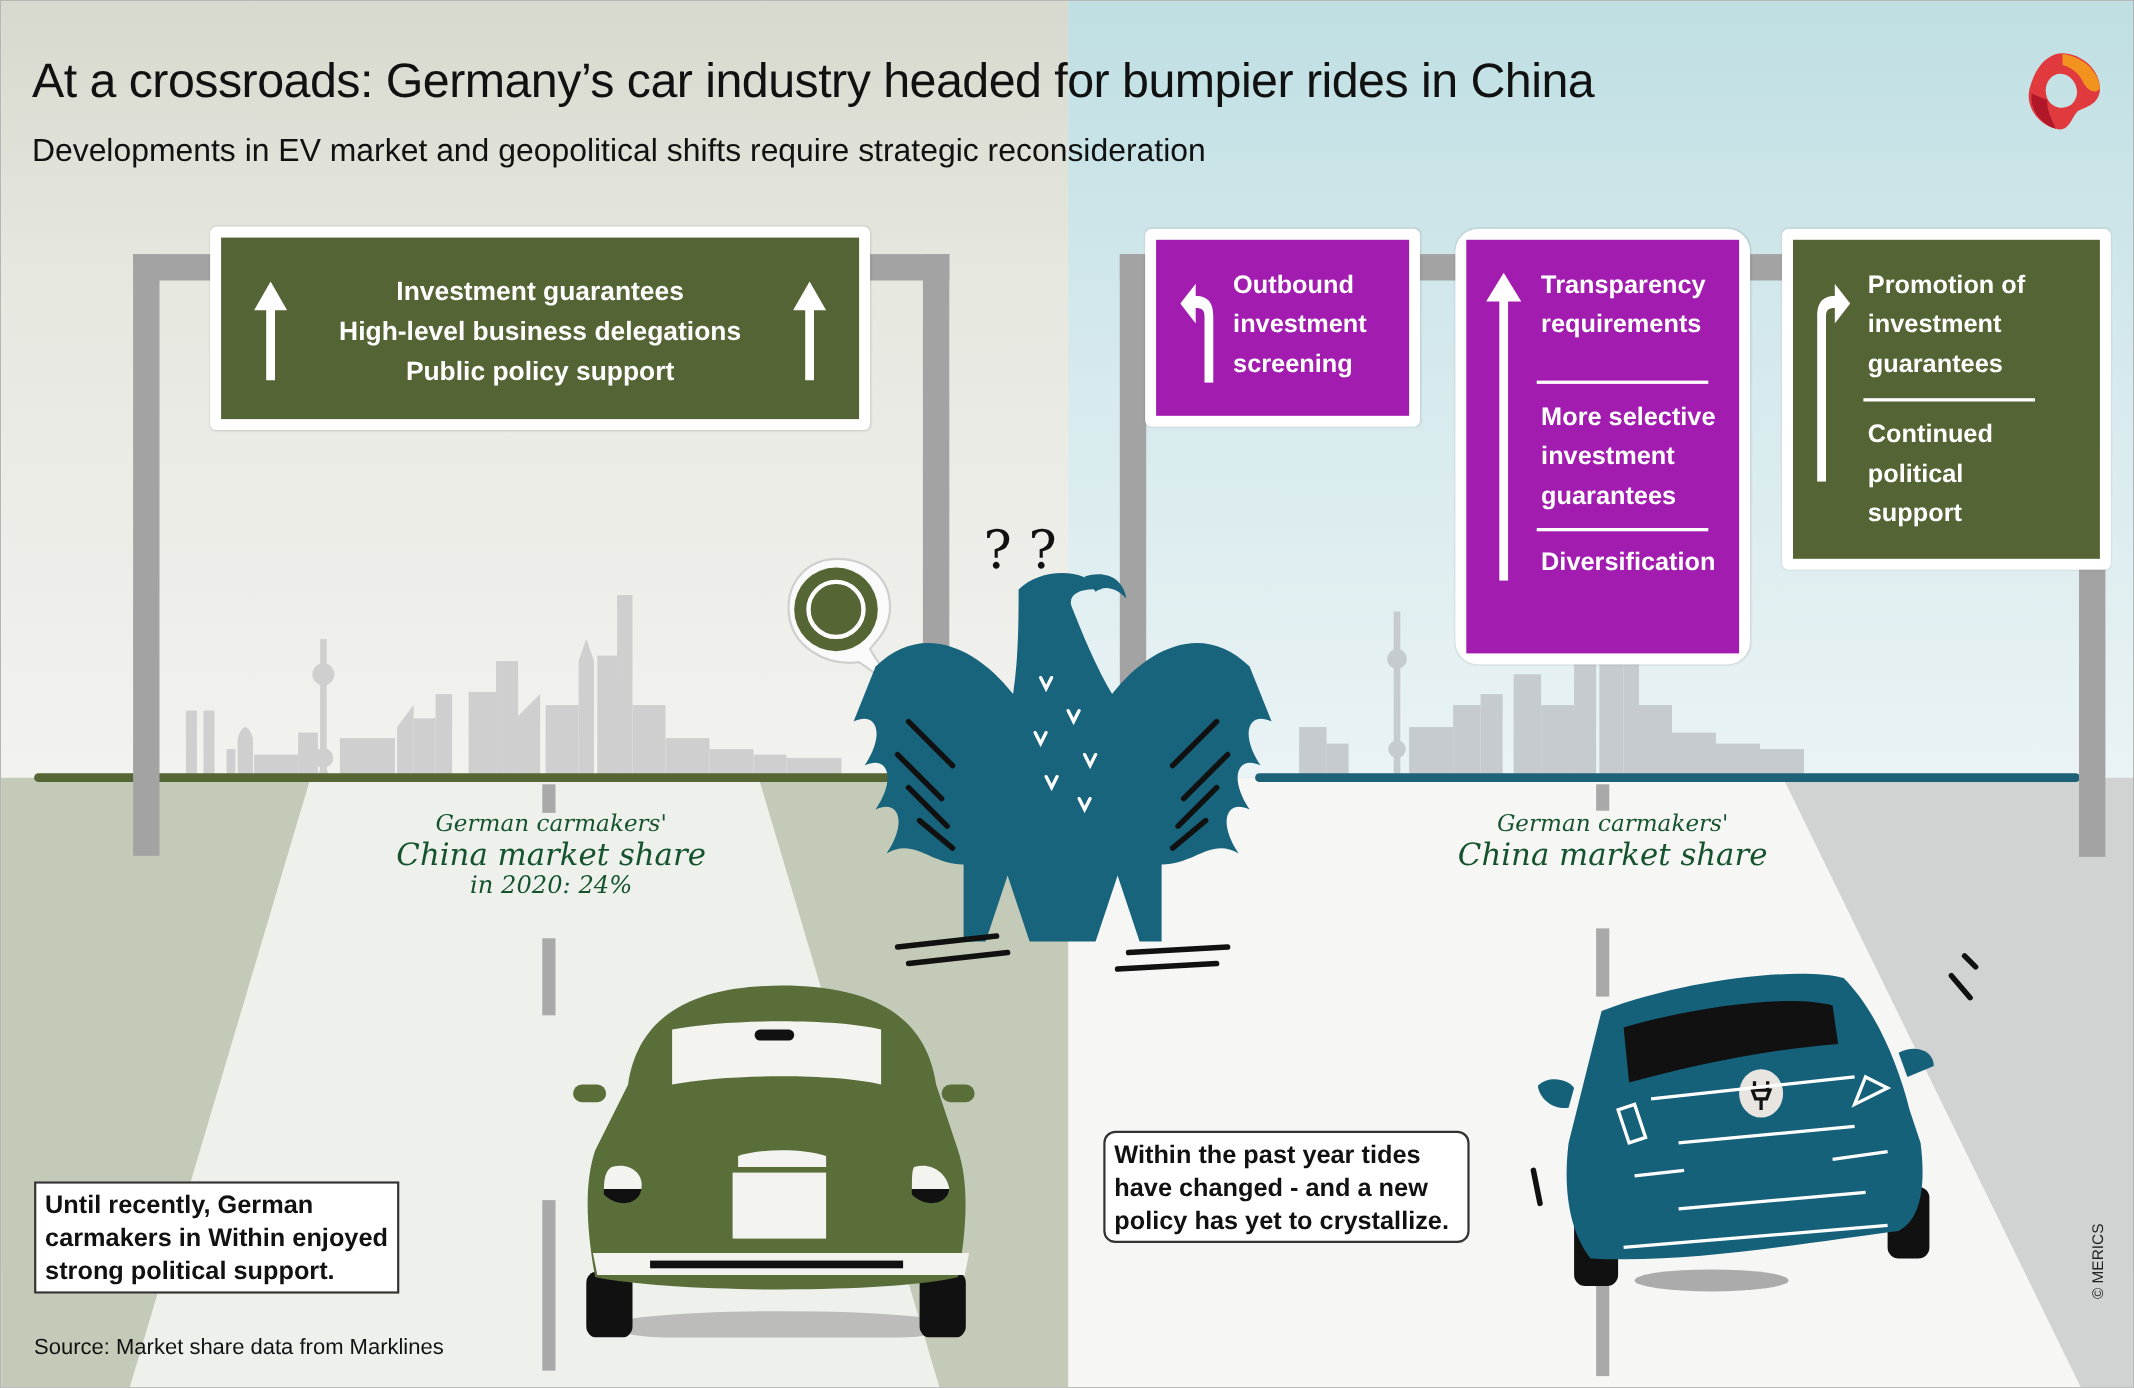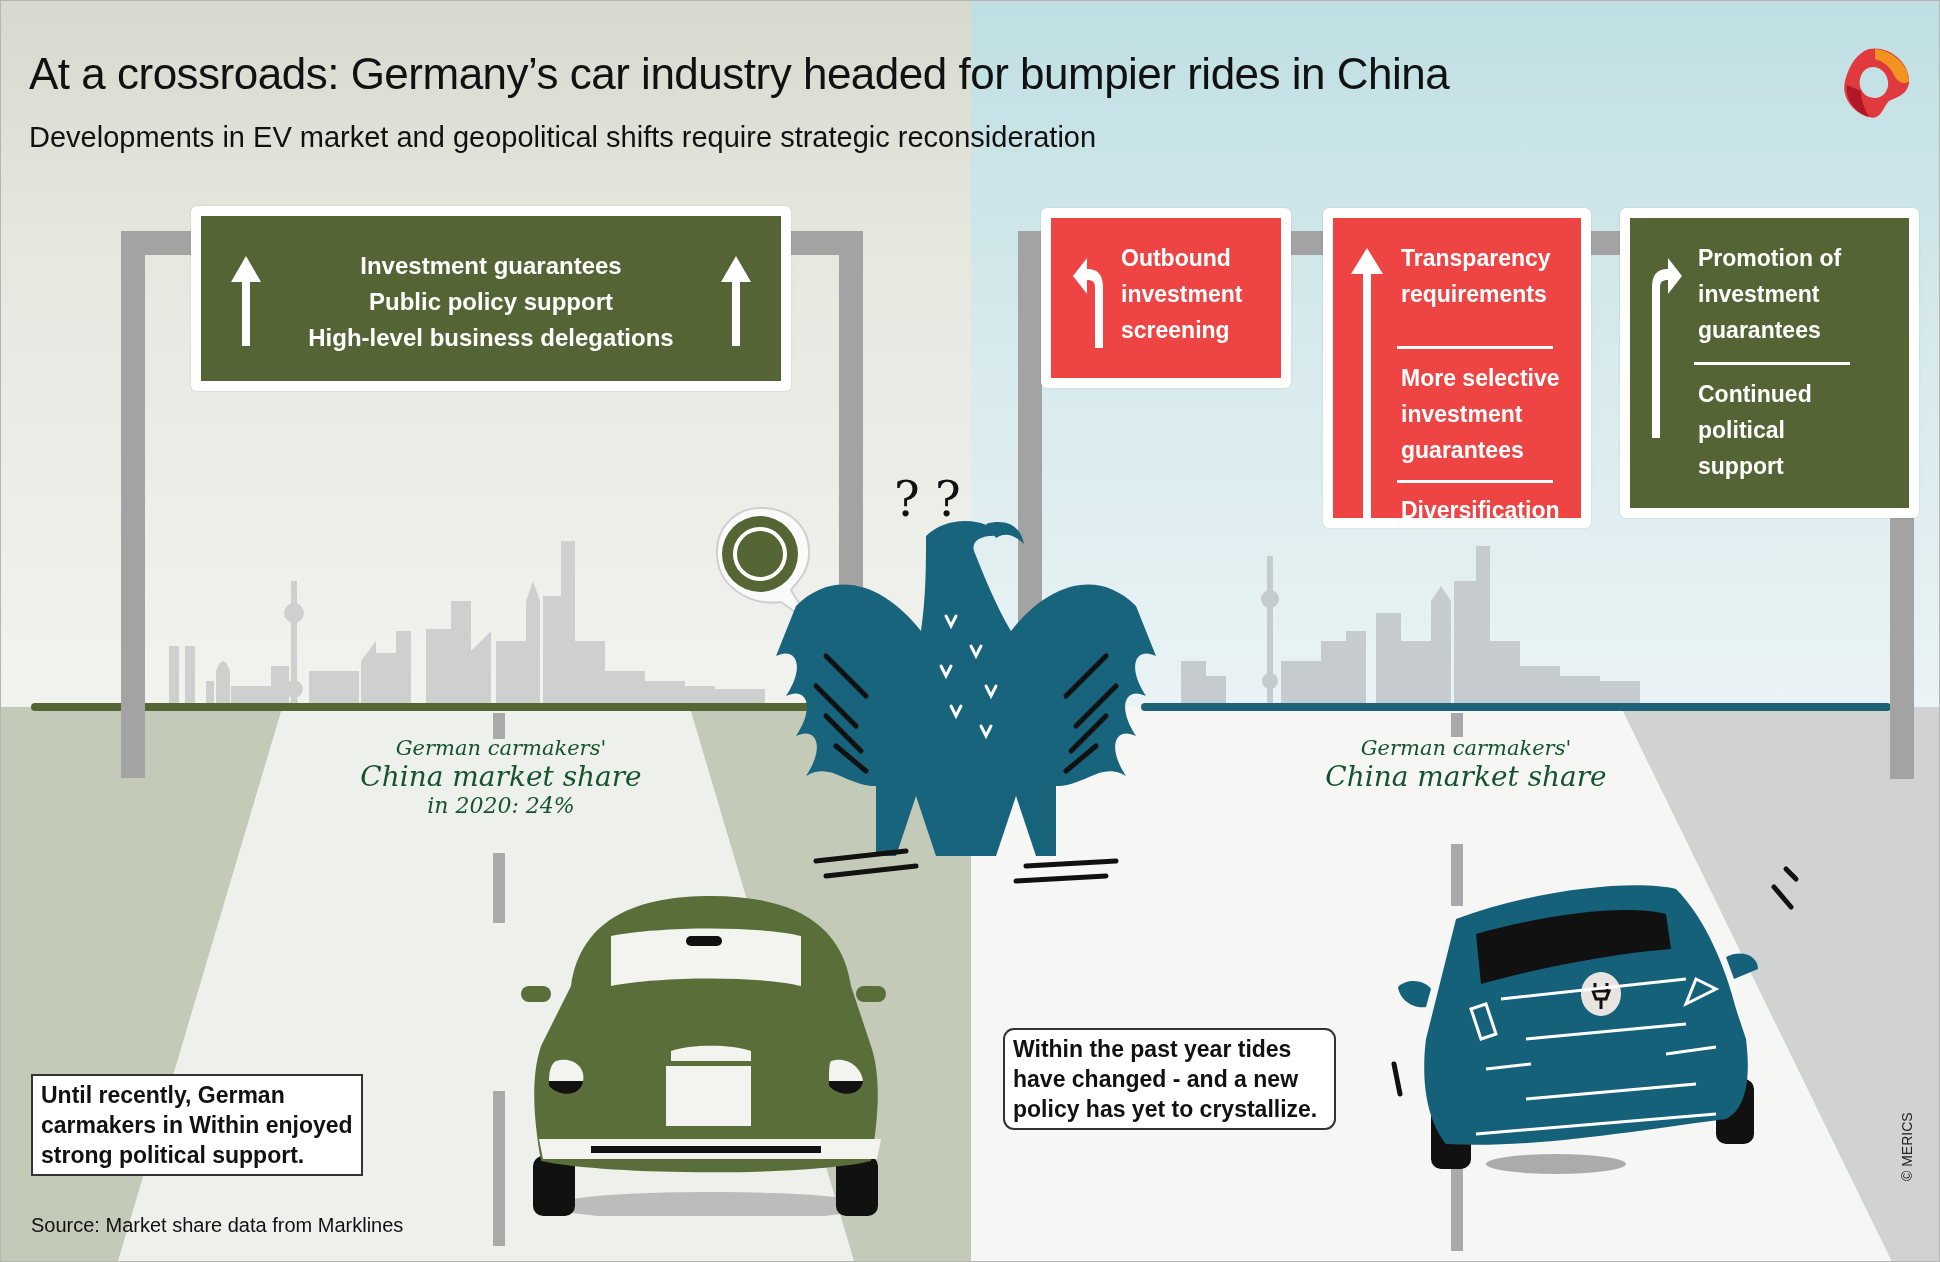--- a/index.html
+++ b/index.html
@@ -15,21 +15,21 @@
   .horizon-left{left:30px;top:702px;width:940px;height:8px;background:#556533;border-radius:4px;}
   .horizon-right{left:1140px;top:702px;width:750px;height:8px;background:#1e6278;border-radius:4px;}
   .lane{background:#a9a9a9;width:12px;}
   .pole{background:#a3a3a3;}
   .title{left:28px;top:48px;font-size:44px;color:#111;font-family:"Liberation Sans",sans-serif;letter-spacing:-0.5px;white-space:nowrap;}
   .subtitle{left:28px;top:120px;font-size:29px;color:#111;font-family:"Liberation Sans",sans-serif;white-space:nowrap;}
   .logo{left:1838px;top:44px;width:72px;height:76px;}
   .sign-wrap{background:#fff;border-radius:6px;box-shadow:0 0 2px rgba(0,0,0,0.15);}
   .sign{position:absolute;left:10px;top:10px;right:10px;bottom:10px;color:#fff;font-family:"Liberation Sans",sans-serif;font-weight:bold;}
   .green{background:#546434;}
-  .red{background:#ef4444;text-decoration:underline;}
+  .red{background:#a21caf;text-decoration:underline;}
   .sign-lines{position:absolute;left:0;right:0;top:32px;text-align:center;font-size:24px;line-height:36px;}
   .stack{position:absolute;font-size:23px;line-height:36px;}
   .divider{height:3px;background:#fff;position:absolute;}
   .market{color:#14532d;font-family:"DejaVu Serif",serif;font-style:italic;text-align:center;}
   .market .l1{font-size:21px;}
   .market .l2{font-size:28px;}
   .market .l3{font-size:22px;}
   .textbox{background:#fff;border:2px solid #333;padding:4px 8px;font-family:"Liberation Sans",sans-serif;font-weight:bold;font-size:23px;line-height:30px;color:#111;}
   .source{left:30px;top:1213px;font-size:20px;color:#111;font-family:"Liberation Sans",sans-serif;}
   .copyright{left:1898px;top:1180px;font-size:14px;color:#222;transform:rotate(-90deg);transform-origin:left top;white-space:nowrap;font-family:"Liberation Sans",sans-serif;}
@@ -124,43 +124,43 @@
     <path d="M8 40 C6 54 16 68 30 72 C26 64 22 56 22 46Z" fill="#b0182a"></path>
   </svg>
 
   <div class="abs sign-wrap" style="left:190px;top:205px;width:600px;height:185px;">
     <div class="sign green">
       <svg class="abs" style="left:30px;top:40px;" width="30" height="90">
         <path d="M15 0 L30 26 L19 26 L19 90 L11 90 L11 26 L0 26Z" fill="#fff"></path>
       </svg>
       <div class="sign-lines">
         <div>Investment guarantees</div>
+        <div>High-level business delegations</div>
         <div>Public policy support</div>
-        <div>High-level business delegations</div>
       </div>
       <svg class="abs" style="right:30px;top:40px;" width="30" height="90">
         <path d="M15 0 L30 26 L19 26 L19 90 L11 90 L11 26 L0 26Z" fill="#fff"></path>
       </svg>
     </div>
   </div>
 
   <div class="abs sign-wrap" style="left:1040px;top:207px;width:250px;height:180px;">
     <div class="sign red">
       <svg class="abs" style="left:22px;top:40px;" width="32" height="90">
         <path d="M0 18 L14 0 L14 11 C26 11 30 18 30 30 L30 90 L22 90 L22 30 C22 24 20 22 14 22 L14 36Z" fill="#fff"></path>
       </svg>
       <div class="stack" style="left:70px;top:22px;">
         <div>Outbound</div>
         <div>investment</div>
         <div>screening</div>
       </div>
     </div>
   </div>
 
-  <div class="abs sign-wrap" style="left:1322px;top:207px;width:268px;height:320px;">
+  <div class="abs sign-wrap" style="left:1322px;top:207px;width:268px;height:396px;border-radius:21px;">
     <div class="sign red">
       <svg class="abs" style="left:18px;top:30px;" width="32" height="280">
         <path d="M16 0 L32 26 L20 26 L20 280 L12 280 L12 26 L0 26Z" fill="#fff"></path>
       </svg>
       <div class="stack" style="left:68px;top:22px;">
         <div>Transparency</div>
         <div>requirements</div>
       </div>
       <div class="divider" style="left:64px;top:128px;width:156px;"></div>
       <div class="stack" style="left:68px;top:142px;">

